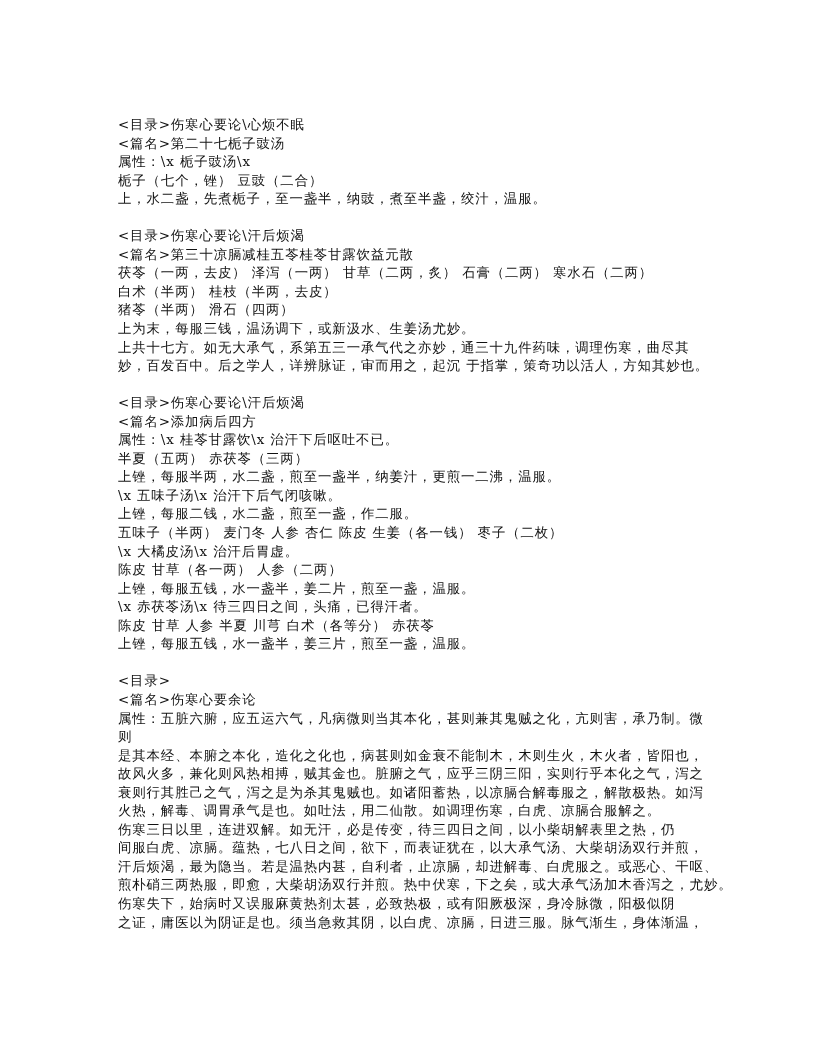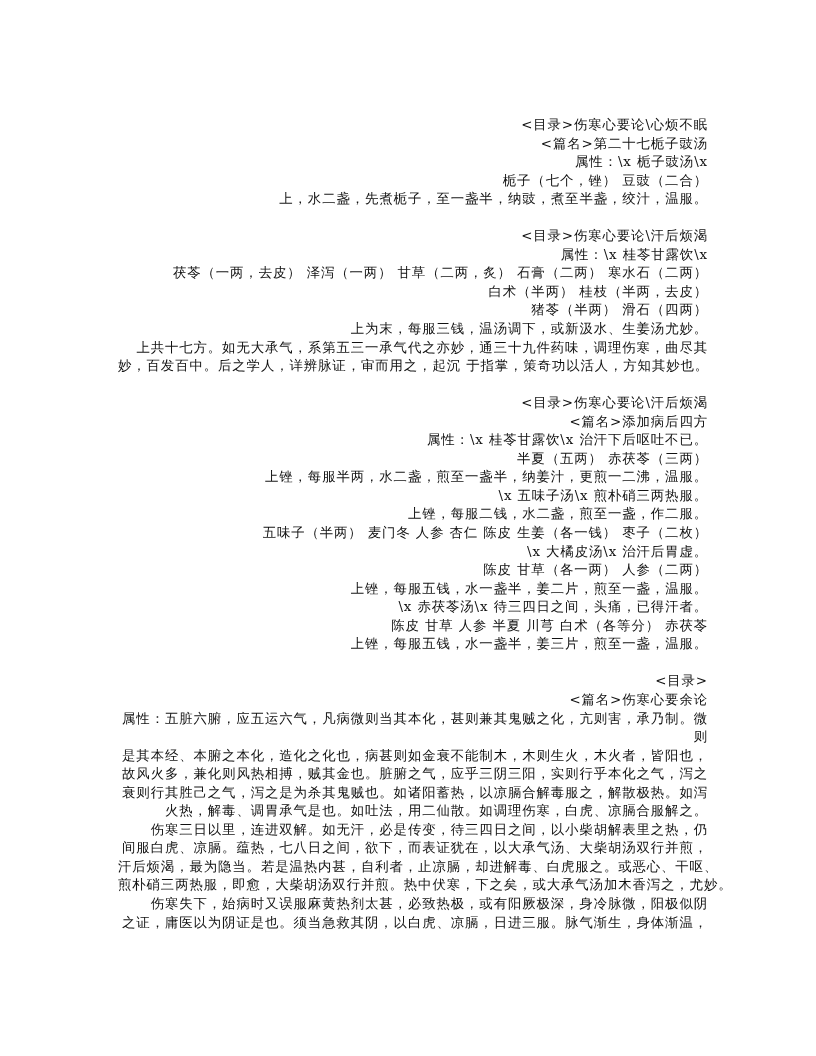--- a/index.html
+++ b/index.html
@@ -8,56 +8,56 @@
     position: absolute;
     left: 118px;
     top: 116px;
     width: 590px;
     font-family: "DejaVu Serif", "Liberation Serif", serif;
     font-size: 13.4px;
     line-height: 18.55px;
     color: #111111;
     letter-spacing: 0.9px;
   }
-  .line { white-space: pre; height: 18.55px; overflow: visible; text-align: right; }
+  .line { white-space: pre; height: 18.55px; overflow: visible; }
   .blank { height: 18.55px; }
 </style>
 </head>
 <body>
 
 <div class="page">
 
   <div>
     <div class="line">&lt;目录&gt;伤寒心要论\心烦不眠</div>
     <div class="line">&lt;篇名&gt;第二十七栀子豉汤</div>
     <div class="line">属性：\x 栀子豉汤\x</div>
     <div class="line">栀子（七个，锉） 豆豉（二合）</div>
     <div class="line">上，水二盏，先煮栀子，至一盏半，纳豉，煮至半盏，绞汁，温服。</div>
   </div>
   <div class="blank"></div>
 
   <div>
     <div class="line">&lt;目录&gt;伤寒心要论\汗后烦渴</div>
-    <div class="line">属性：\x 桂苓甘露饮\x</div>
+    <div class="line">&lt;篇名&gt;第三十凉膈减桂五苓桂苓甘露饮益元散</div>
     <div class="line">茯苓（一两，去皮） 泽泻（一两） 甘草（二两，炙） 石膏（二两） 寒水石（二两）</div>
     <div class="line">白术（半两） 桂枝（半两，去皮）</div>
     <div class="line">猪苓（半两） 滑石（四两）</div>
     <div class="line">上为末，每服三钱，温汤调下，或新汲水、生姜汤尤妙。</div>
     <div class="line">上共十七方。如无大承气，系第五三一承气代之亦妙，通三十九件药味，调理伤寒，曲尽其</div>
     <div class="line">妙，百发百中。后之学人，详辨脉证，审而用之，起沉 于指掌，策奇功以活人，方知其妙也。</div>
   </div>
   <div class="blank"></div>
 
   <div>
     <div class="line">&lt;目录&gt;伤寒心要论\汗后烦渴</div>
     <div class="line">&lt;篇名&gt;添加病后四方</div>
     <div class="line">属性：\x 桂苓甘露饮\x 治汗下后呕吐不已。</div>
     <div class="line">半夏（五两） 赤茯苓（三两）</div>
     <div class="line">上锉，每服半两，水二盏，煎至一盏半，纳姜汁，更煎一二沸，温服。</div>
-    <div class="line">\x 五味子汤\x 煎朴硝三两热服。</div>
+    <div class="line">\x 五味子汤\x 治汗下后气闭咳嗽。</div>
     <div class="line">上锉，每服二钱，水二盏，煎至一盏，作二服。</div>
     <div class="line">五味子（半两） 麦门冬 人参 杏仁 陈皮 生姜（各一钱） 枣子（二枚）</div>
     <div class="line">\x 大橘皮汤\x 治汗后胃虚。</div>
     <div class="line">陈皮 甘草（各一两） 人参（二两）</div>
     <div class="line">上锉，每服五钱，水一盏半，姜二片，煎至一盏，温服。</div>
     <div class="line">\x 赤茯苓汤\x 待三四日之间，头痛，已得汗者。</div>
     <div class="line">陈皮 甘草 人参 半夏 川芎 白术（各等分） 赤茯苓</div>
     <div class="line">上锉，每服五钱，水一盏半，姜三片，煎至一盏，温服。</div>
   </div>
   <div class="blank"></div>

